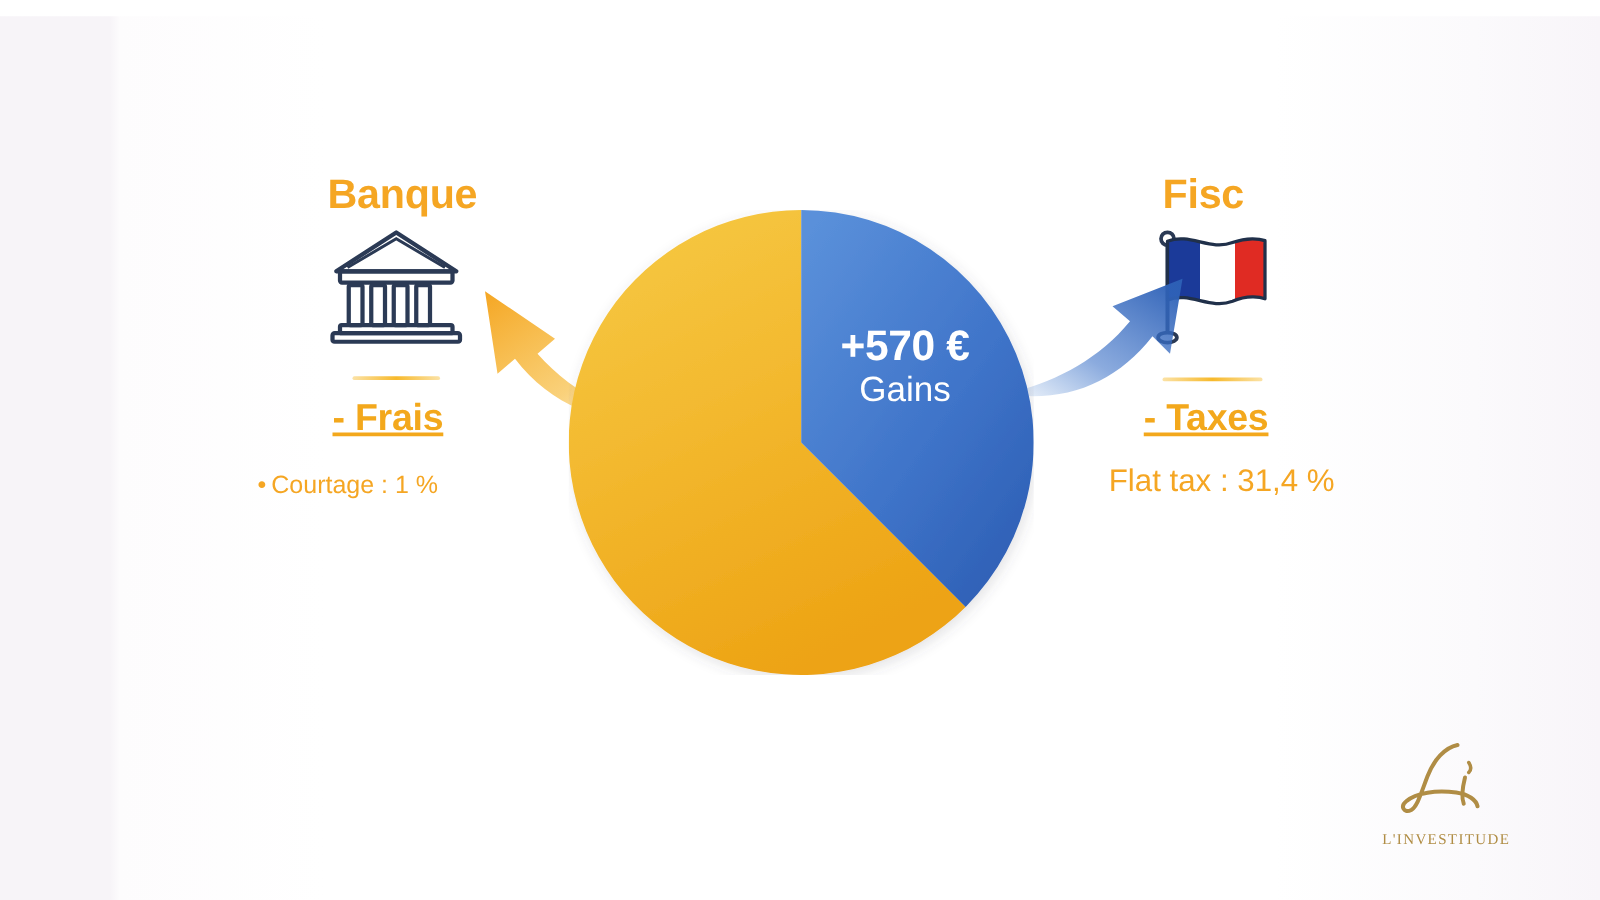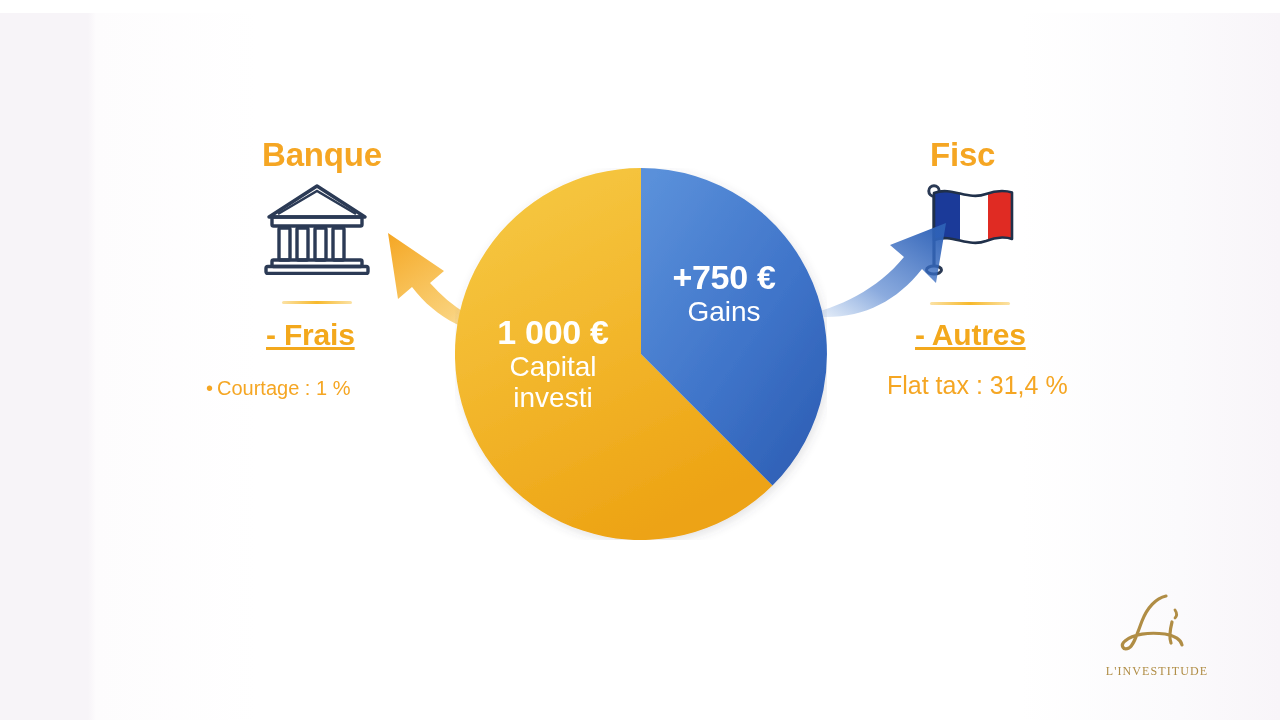--- a/index.html
+++ b/index.html
@@ -214,21 +214,21 @@
         <rect x="17" y="0" width="28" height="72" fill="#1B3A99"></rect>
         <rect x="45" y="0" width="28" height="72" fill="#FFFFFF"></rect>
         <rect x="73" y="0" width="30" height="72" fill="#E02B23"></rect>
       </g>
       <path d="M19 12 C 37 5, 53 20, 71 13 C 83 8.5, 93 10, 97 11.5
                L97 58 C 93 56.5, 83 55, 71 60 C 53 67, 37 52, 19 59 Z" fill="none" stroke="#20304A" stroke-width="2.6" stroke-linejoin="round"></path>
     </svg>
 
     <div class="divider" style="left:930px; top:289px; width:80px;"></div>
 
-    <div class="title sub-title" style="left:915px; top:305px;">- Autres</div>
+    <div class="title sub-title" style="left:915px; top:305px;">- Taxes</div>
 
     <div class="note" style="left:887px; top:358px;">Flat tax : 31,4 %</div>
   </div>
 
   <svg class="arrow-svg" id="arrow-left" viewBox="0 0 200 130">
     <defs>
       <linearGradient id="gradArrowL" x1="1" y1="1" x2="0" y2="0">
         <stop offset="0%" stop-color="#F7B92B" stop-opacity="0.05"></stop>
         <stop offset="42%" stop-color="#F6B52A" stop-opacity="0.62"></stop>
         <stop offset="100%" stop-color="#F5A623" stop-opacity="1"></stop>
@@ -274,28 +274,23 @@
 
       <g filter="url(#pieShadow)">
 
         <path d="M186 186 L317.5 317.5 A186 186 0 1 1 186 0 Z" fill="url(#gradOrange)"></path>
 
         <path d="M186 186 L186 0 A186 186 0 0 1 317.5 317.5 Z" fill="url(#gradBlue)"></path>
       </g>
     </svg>
   </div>
 
-  <div class="slice-label" id="label-capital">
-    <span class="big">1 000 €</span>
-    <span class="small">Capital</span>
-    <span class="small">investi</span>
-  </div>
 
   <div class="slice-label" id="label-gains">
-    <span class="big">+750 €</span>
+    <span class="big">+570 €</span>
     <span class="small">Gains</span>
   </div>
 
   <div id="logo">
     <svg id="logo-mark" width="96" height="74" viewBox="0 0 96 74">
       <g fill="none" stroke="#B08D45" stroke-linecap="round" stroke-linejoin="round">
 
         <path d="M57 8 C 47 10, 38 20, 33 33 C 28 46, 25 57, 20 60
                  C 14 63, 11 57, 16 53 C 24 46, 40 44, 56 46
                  C 66 47.5, 72 52, 73 57" stroke-width="3.2"></path>

